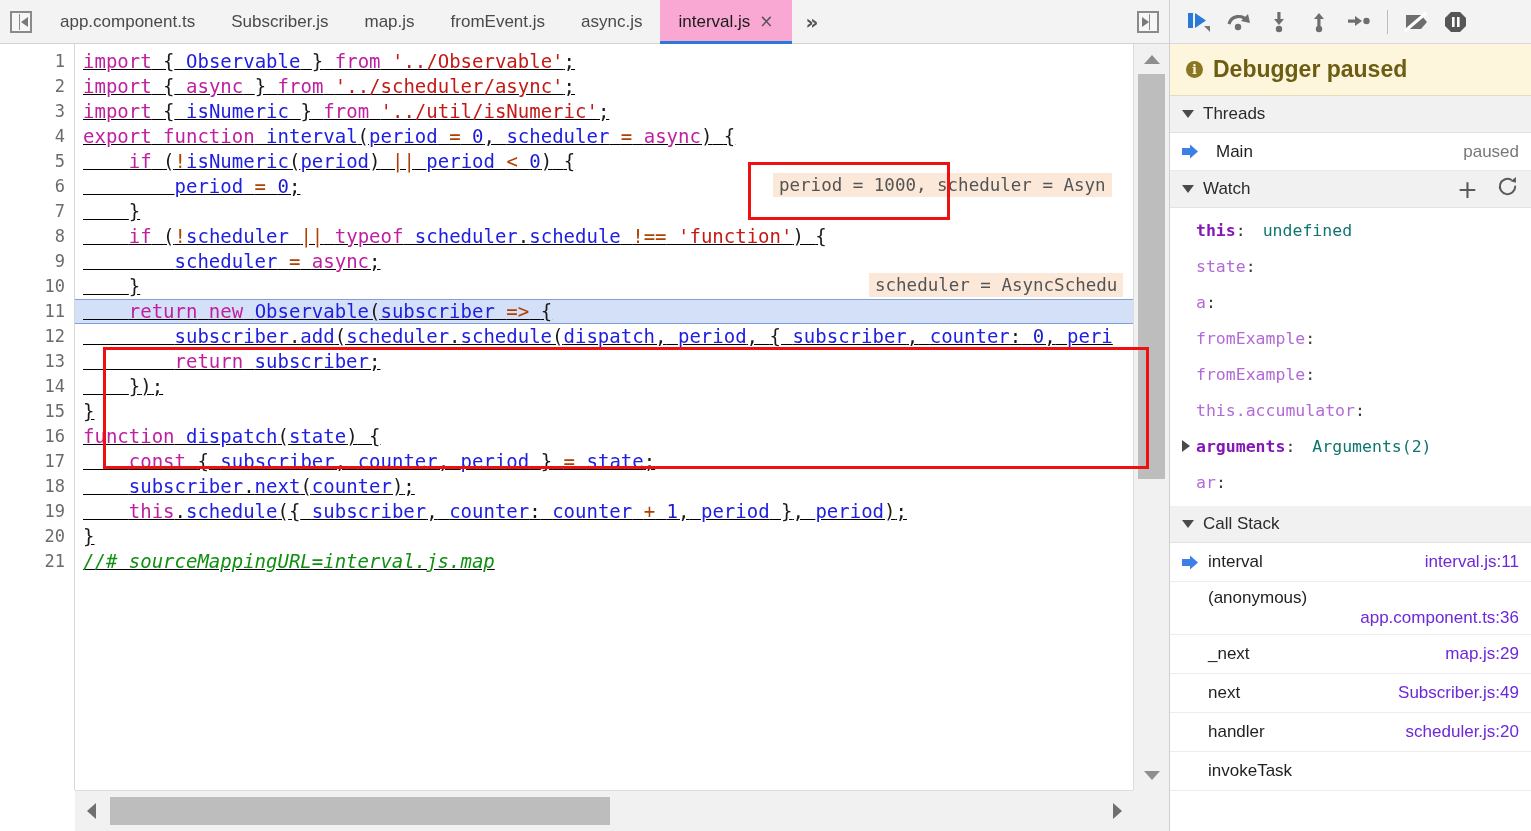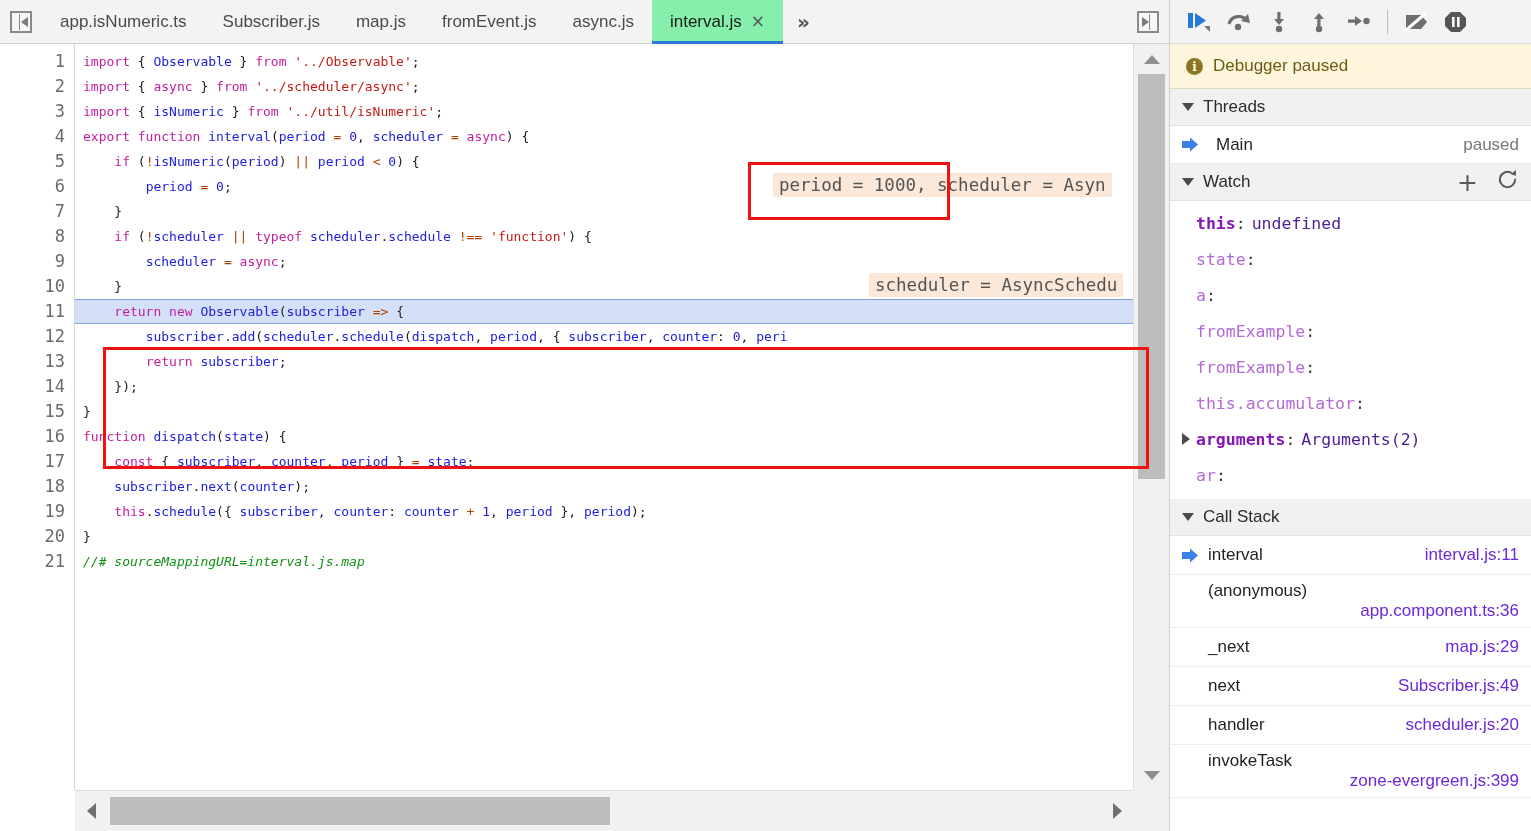--- a/index.html
+++ b/index.html
@@ -54,21 +54,21 @@
     border-bottom: 5px solid transparent; border-left: 7px solid #7a7a7a;
     margin-right: 6px;
   }
   .tabs { display: flex; align-items: stretch; flex: 1 1 auto; min-width: 0; }
   .tab {
     display: flex; align-items: center; gap: 7px;
     padding: 0 18px;
     font-size: 17px; color: #4a4a4a;
     white-space: nowrap; position: relative;
   }
-  .tab.active { color: #1b1b1b; background: #86efac; }
+  .tab.active { color: #1b1b1b; background: #f9a8d4; }
   .tab.active::after {
     content: ""; position: absolute; left: 0; right: 0; bottom: -1px;
     height: 3px; background: #2979d8;
   }
   .tab-close {
     font-size: 17px; color: #555; line-height: 1; margin-left: 2px;
     font-family: "DejaVu Sans", sans-serif;
   }
   .tab-overflow {
     display: flex; align-items: center; justify-content: center;
@@ -91,22 +91,22 @@
     padding-top: 5px;
     text-align: right;
   }
   .gutter .ln {
     height: 25px; line-height: 25px; padding-right: 9px;
     font-family: "DejaVu Sans Mono", monospace; font-size: 17px;
     color: #6b6b6b;
   }
   .code-lines {
     flex: 1 1 auto; position: relative; padding-top: 5px;
-    font-family: "DejaVu Sans Mono", monospace; font-size: 13px;
-    white-space: pre; min-width: 0; overflow: hidden;
+    font-family: "DejaVu Sans Mono", monospace; font-size: 19px;
+    white-space: pre; min-width: 0; overflow: hidden; text-decoration: underline;
   }
   .cl { height: 25px; line-height: 25px; padding-left: 8px; position: relative; }
   .cl.exec { background: #d4e0f7; box-shadow: inset 0 1px 0 #7f9fd8, inset 0 -1px 0 #7f9fd8; }
 
   .t-kw   { color: #c020a0; }
   .t-id   { color: #2020e0; }
   .t-str  { color: #c41a16; }
   .t-num  { color: #1a1ad0; }
   .t-op   { color: #b04000; }
   .t-pl   { color: #1a1a1a; }
@@ -202,21 +202,21 @@
     flex: 0 0 auto; background: #fdf6dd;
     padding: 12px 16px; display: flex; align-items: center; gap: 10px;
     border-bottom: 1px solid #e4dcb8;
   }
   .paused-icon {
     width: 17px; height: 17px; border-radius: 50%;
     background: #8a7620; color: #fdf6dd; font-size: 13px; font-weight: bold;
     display: flex; align-items: center; justify-content: center;
     font-family: "DejaVu Serif", serif;
   }
-  .paused-text { font-size: 17px; font-weight: normal; color: #6d5d13; }
+  .paused-text { font-size: 23px; font-weight: bold; color: #6d5d13; }
 
   .section-head {
     height: 37px; flex: 0 0 37px;
     display: flex; align-items: center;
     padding: 0 12px; background: #f1f1f1;
     border-bottom: 1px solid #e2e2e2;
     font-size: 17px; color: #2b2b2b;
   }
   .sec-tri {
     width: 0; height: 0; border-left: 6px solid transparent;
@@ -247,21 +247,21 @@
   .w-tri {
     width: 0; height: 0; border-top: 6px solid transparent;
     border-bottom: 6px solid transparent; border-left: 8px solid #4a4a4a;
     margin-right: 6px; flex: 0 0 8px;
   }
   .w-tri-spacer { width: 8px; margin-right: 6px; flex: 0 0 8px; }
   .w-name { color: #b36ad6; }
   .w-name.strong { color: #8417b5; font-weight: bold; }
   .w-name.kw { color: #8417b5; font-weight: bold; }
   .w-colon { color: #3b3b3b; }
-  .w-val { color: #4c1d95; margin-left: 6px; }
+  .w-val { color: #0f766e; margin-left: 17px; }
   .w-val.na { color: #f26a5a; }
 
   .stack-list { overflow: hidden; }
   .stack-row {
     min-height: 39px; display: flex; align-items: center;
     padding: 0 12px; border-bottom: 1px solid #ededed;
     font-size: 17px; position: relative;
   }
   .stack-row.wrapped { flex-wrap: wrap; padding-top: 6px; padding-bottom: 6px; }
   .stack-name { color: #1f1f1f; }
@@ -277,21 +277,21 @@
   <div class="editor-pane">
 
     <div class="tabbar">
       <div class="tab-nav-btn">
         <div class="tab-nav-glyph left">
           <div class="tri-left"></div>
         </div>
       </div>
       <div class="tabs" id="tabs-host">
           <div class="tab">
-            <span>app.isNumeric.ts</span>
+            <span>app.component.ts</span>
           </div>
           <div class="tab">
             <span>Subscriber.js</span>
           </div>
           <div class="tab">
             <span>map.js</span>
           </div>
           <div class="tab">
             <span>fromEvent.js</span>
           </div>
@@ -533,17 +533,16 @@
           <span class="stack-loc">Subscriber.js:49</span>
         </div>
         <div class="stack-row">
           <span class="stk-pad"></span>
           <span class="stack-name">handler</span>
           <span class="stack-loc">scheduler.js:20</span>
         </div>
         <div class="stack-row wrapped">
           <span class="stk-pad"></span>
           <span class="stack-name">invokeTask</span>
-          <span class="stack-loc">zone-evergreen.js:399</span>
         </div>
       </div>
   </div>
 </div>
 
 </body></html>

